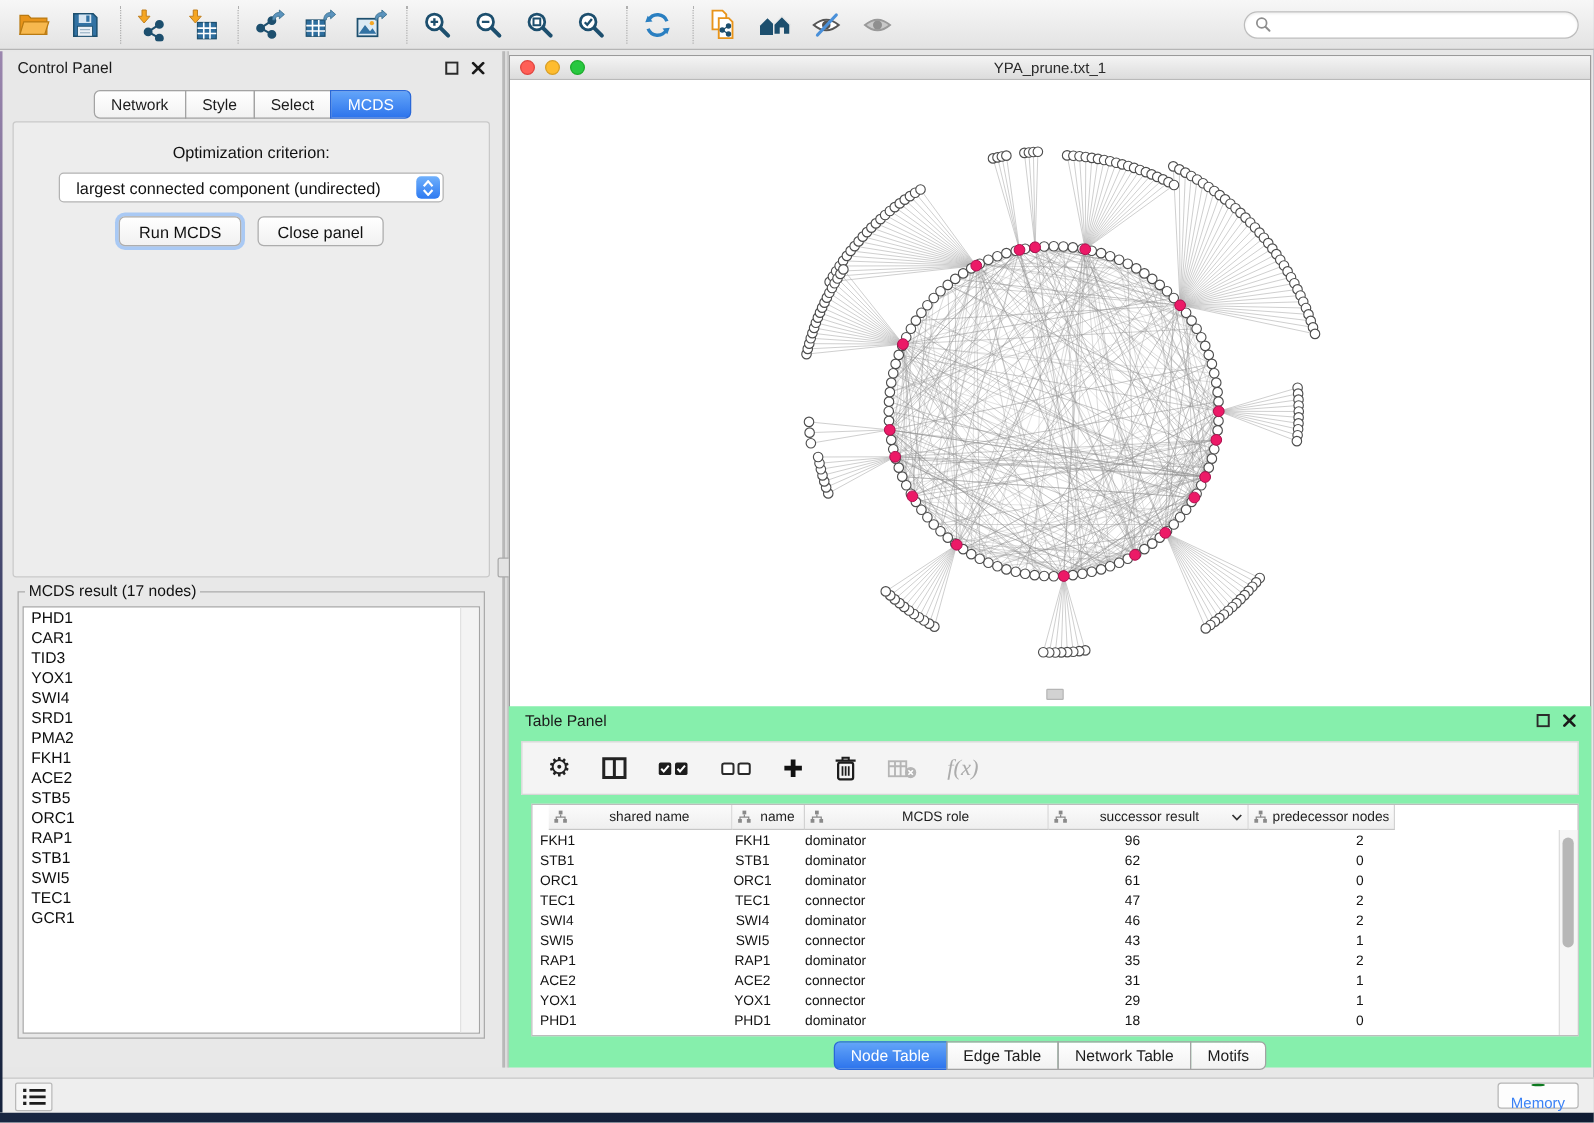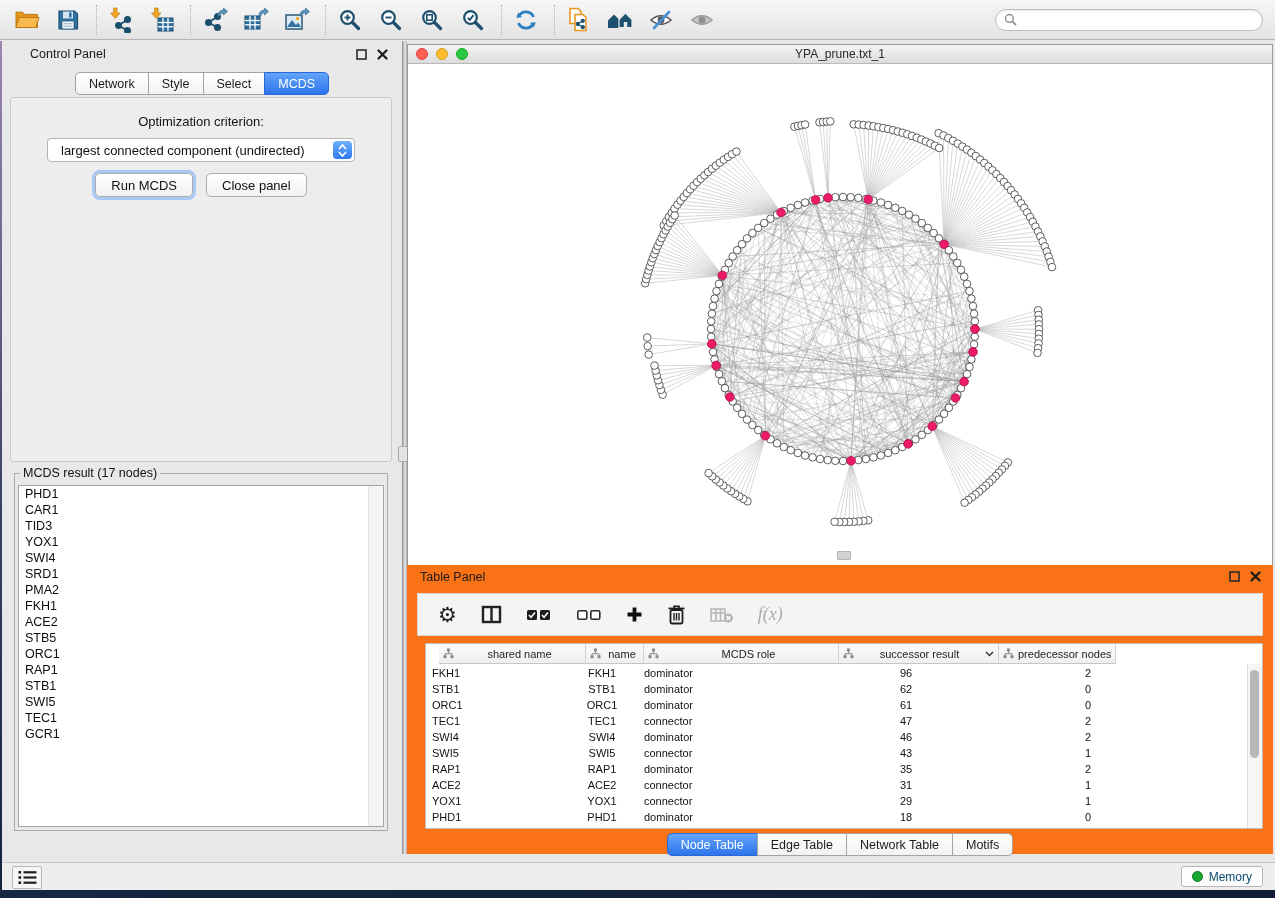--- a/index.html
+++ b/index.html
@@ -17,21 +17,21 @@
     background:linear-gradient(#f7f7f7,#e3e3e3);border-bottom:1px solid #b5b5b5;
     display:flex;align-items:center;padding:0 12px;box-sizing:border-box;}
   .tb-btn{width:30px;height:30px;display:flex;align-items:center;justify-content:center;margin-right:11px;flex:0 0 auto;}
   .tb-sep{width:0;height:30px;border-left:1px dotted #b0b0b0;margin:0 9px 0 2px;flex:0 0 auto;}
   .search-box{margin-left:auto;width:268px;height:22px;background:#fff;border:1px solid #bdbdbd;border-radius:12px;
     display:flex;align-items:center;padding:0 8px;box-sizing:border-box;box-shadow:inset 0 1px 2px rgba(0,0,0,.08);}
   .search-box input{border:none;outline:none;flex:1;font-size:12px;background:transparent;margin-left:5px;}
 
   
   .control-panel{position:absolute;left:2px;top:41px;width:401px;bottom:36px;background:#e8e8e8;border-right:1px solid #9d9d9d;box-sizing:border-box;}
-  .cp-header{position:absolute;left:16px;top:0;right:0;height:26px;}
+  .cp-header{position:absolute;left:0;top:0;right:0;height:26px;}
   .cp-title{position:absolute;left:12px;top:6px;font-size:12.5px;color:#1b1b1b;}
   .panel-icon{position:absolute;top:7px;width:13px;height:13px;display:flex;align-items:center;justify-content:center;}
   .cp-tabs{position:absolute;left:0;right:0;top:31px;display:flex;justify-content:center;}
   .seg-tab{display:flex;align-items:center;border:1px solid #a3a3a3;background:linear-gradient(#ffffff,#f2f2f2);
     margin-left:-1px;padding:2px 13px;height:17px;font-size:12.5px;color:#1c1c1c;cursor:default;}
   .seg-tab:first-child{border-radius:5px 0 0 5px;margin-left:0;}
   .seg-tab:last-child{border-radius:0 5px 5px 0;}
   .seg-tab.selected{background:linear-gradient(#63a5f9,#2d74ec);border-color:#2a68d8;color:#fff;}
   .cp-body{position:absolute;left:8px;right:10px;top:56px;height:363px;background:#ededed;border:1px solid #c9c9c9;border-radius:3px;}
   .opt-label{position:absolute;left:0;right:0;top:16px;text-align:center;font-size:13px;color:#111;}
@@ -57,21 +57,21 @@
   
   .network-frame{position:absolute;left:407px;top:44px;right:2px;height:596px;border:1px solid #9a9a9a;background:#fff;box-sizing:border-box;}
   .nf-titlebar{position:absolute;left:0;right:0;top:0;height:18px;background:linear-gradient(#f4f4f4,#dcdcdc);border-bottom:1px solid #b9b9b9;}
   .traffic{position:absolute;top:3px;width:12px;height:12px;border-radius:50%;box-sizing:border-box;}
   .nf-title{position:absolute;left:0;right:0;top:2px;text-align:center;font-size:12px;color:#2a2a2a;}
   .net-canvas{position:absolute;left:0;right:0;top:19px;bottom:0;background:#fff;}
   .net-canvas svg{position:absolute;left:0;top:0;}
   .h-handle{position:absolute;left:430px;bottom:2px;width:12px;height:7px;background:#d2d2d2;border:1px solid #b5b5b5;border-radius:1px;}
 
   
-  .table-panel{position:absolute;left:407px;top:565px;right:2px;bottom:36px;background:#f97316;}
+  .table-panel{position:absolute;left:407px;top:565px;right:2px;bottom:36px;background:#86efac;}
   .tp-title{position:absolute;left:13px;top:5px;font-size:12.5px;color:#1b1b1b;}
   .tp-toolbar{position:absolute;left:10px;right:10px;top:28px;height:43px;background:#f4f4f4;border:1px solid #d7d7d7;
     display:flex;align-items:center;gap:24px;padding-left:20px;box-sizing:border-box;}
   .tp-icon{display:flex;align-items:center;justify-content:center;}
   .gear-glyph{font-size:21px;color:#222;line-height:1;}
   .fx-label{font-family:"Liberation Serif",serif;font-style:italic;font-size:18px;color:#ababab;}
   .tbl{position:absolute;left:18px;right:10px;top:78px;height:186px;background:#fff;border:1px solid #bdbdbd;box-sizing:border-box;}
   .tbl-header{position:absolute;left:13px;top:0;height:36px;display:flex;}
   .th{display:flex;align-items:center;gap:4px;padding:0 4px;border-right:1px solid #d2d2d2;border-bottom:1px solid #c6c6c6;
     background:linear-gradient(#fbfbfb,#efefef);font-size:11px;color:#1e1e1e;box-sizing:border-box;height:20px;}
@@ -81,21 +81,21 @@
   .td{white-space:nowrap;overflow:hidden;box-sizing:border-box;}
   .tbl-scroll{position:absolute;top:20px;right:0;width:14px;bottom:0;background:#f6f6f6;border-left:1px solid #ddd;}
   .tbl-thumb{position:absolute;left:2px;top:6px;width:9px;height:88px;background:#b7b7b7;border-radius:4.5px;}
   .tp-tabs{position:absolute;left:0;right:0;top:268px;display:flex;justify-content:center;}
 
   
   .status-bar{position:absolute;left:0;right:0;top:862px;height:28px;background:#eeeeee;border-top:1px solid #c6c6c6;box-sizing:border-box;}
   .hamburger-btn{position:absolute;left:12px;top:3px;width:28px;height:21px;background:#f6f6f6;border:1px solid #b9b9b9;border-radius:2px;
     display:flex;align-items:center;justify-content:center;}
   .memory-btn{position:absolute;right:12px;top:3px;height:21px;background:#fdfdfd;border:1px solid #b5b5b5;border-radius:3px;
-    display:flex;align-items:center;gap:6px;padding:0 10px;font-size:12px;color:#0c4a6e;box-sizing:border-box;}
+    display:flex;align-items:center;gap:6px;padding:0 10px;font-size:12px;color:#3b82f6;box-sizing:border-box;flex-direction:column;}
   .memory-dot{width:11px;height:11px;border-radius:50%;background:#18a62f;border:1px solid #0e7a20;box-sizing:border-box;}
 </style>
 </head>
 <body>
 
 <div class="app-window">
 
   <div class="toolbar">
     <div class="tb-btn">
       <svg width="26" height="24" viewBox="0 0 26 24">

